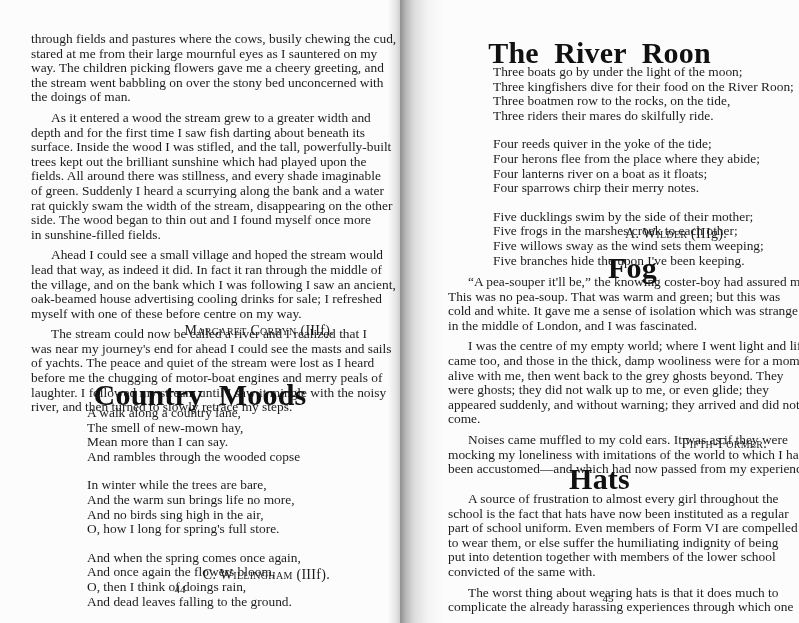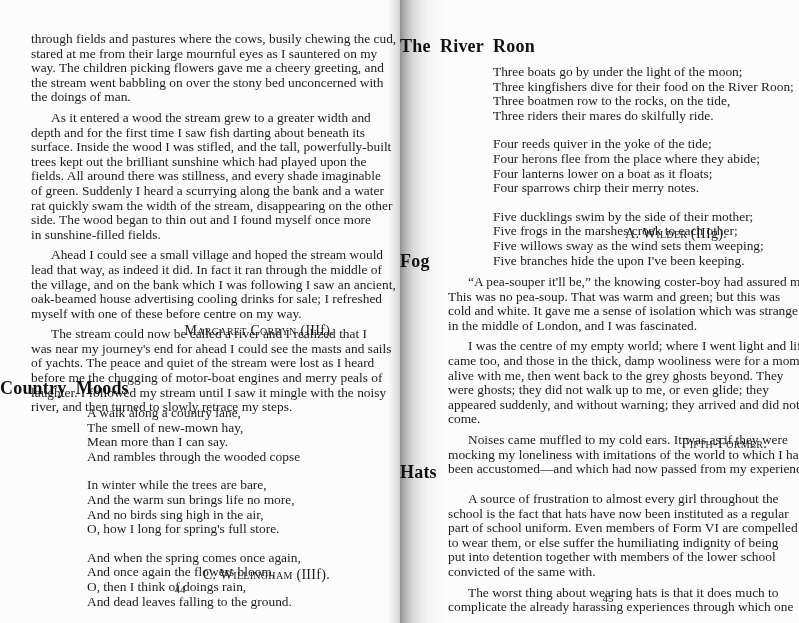--- a/index.html
+++ b/index.html
@@ -16,21 +16,21 @@
   .gutter-shadow { position: absolute; left: 388px; top: 0; width: 14px; height: 623px;
     background: linear-gradient(to right, rgba(0,0,0,0) 0, rgba(0,0,0,0.10) 60%, rgba(0,0,0,0.22) 100%); }
 
   .prose { position: absolute; font-size: 13.4px; line-height: 14.6px; text-align: justify; }
   .prose p { margin: 0; text-indent: 0; }
   .prose p + p { margin-top: 6px; }
   .prose .line { display: block; text-align: justify; text-align-last: justify; white-space: nowrap; }
   .prose .line.last { text-align-last: left; }
 
   .title { position: absolute; font-family: "Liberation Serif", "DejaVu Serif", serif;
-    font-weight: bold; font-size: 18px; text-align: left; letter-spacing: 0.2px; color: #111; }
+    font-weight: bold; font-size: 30px; text-align: center; letter-spacing: 0.2px; color: #111; }
 
   .poem { position: absolute; font-size: 13.4px; line-height: 14.6px; }
   .poem .stanza + .stanza { margin-top: 14px; }
   .poem .pline { display: block; white-space: nowrap; }
 
   .byline { position: absolute; font-size: 14px; text-align: right; white-space: nowrap; font-variant: small-caps; letter-spacing: 0.3px; }
   .byline .cls { font-variant: normal; }
   .pagenum { position: absolute; font-size: 11px; text-align: center; }
 </style>
 </head>
@@ -117,21 +117,21 @@
     <div class="poem" style="left:93px; top:65px;">
       <div class="stanza">
         <span class="pline">Three boats go by under the light of the moon;</span>
         <span class="pline">Three kingfishers dive for their food on the River Roon;</span>
         <span class="pline">Three boatmen row to the rocks, on the tide,</span>
         <span class="pline">Three riders their mares do skilfully ride.</span>
       </div>
       <div class="stanza">
         <span class="pline">Four reeds quiver in the yoke of the tide;</span>
         <span class="pline">Four herons flee from the place where they abide;</span>
-        <span class="pline">Four lanterns lower on a boat as it floats;</span>
+        <span class="pline">Four lanterns river on a boat as it floats;</span>
         <span class="pline">Four sparrows chirp their merry notes.</span>
       </div>
       <div class="stanza">
         <span class="pline">Five ducklings swim by the side of their mother;</span>
         <span class="pline">Five frogs in the marshes croak to each other;</span>
         <span class="pline">Five willows sway as the wind sets them weeping;</span>
         <span class="pline">Five branches hide the upon I've been keeping.</span>
       </div>
     </div>
     <div class="byline" style="right:72px; top:226px;">

